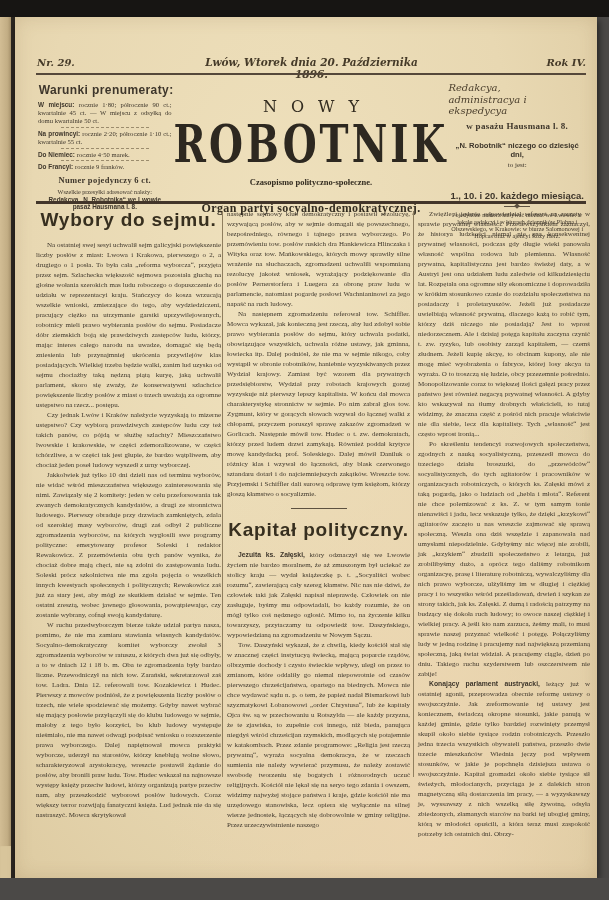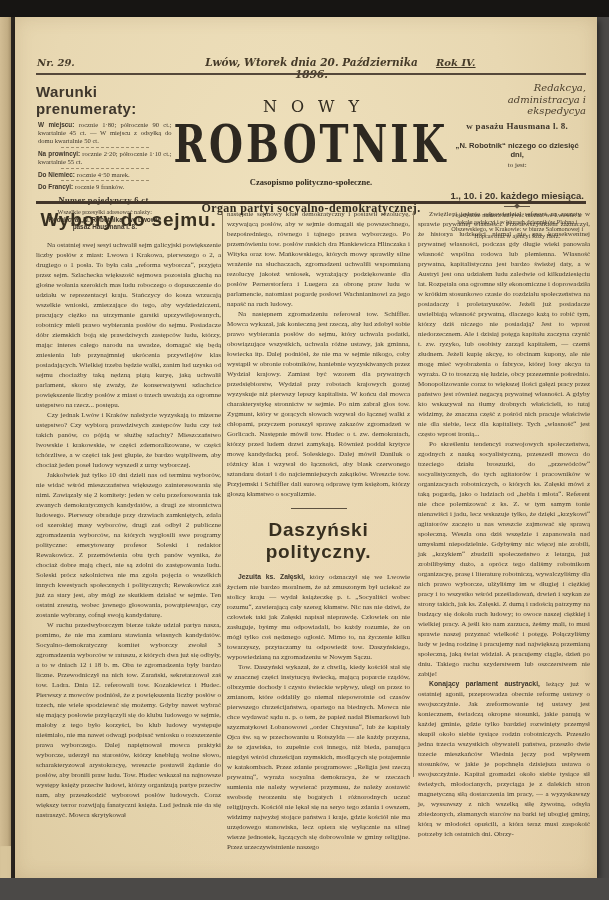--- a/index.html
+++ b/index.html
@@ -25,40 +25,40 @@
     background:
       radial-gradient(ellipse at 70% 90%, rgba(236,213,176,.9) 0%, rgba(236,213,176,0) 45%),
       radial-gradient(ellipse at 45% 30%, var(--paper-hi) 0%, var(--paper) 55%, var(--paper-lo) 100%);
     box-shadow:2px 3px 7px rgba(0,0,0,.55), inset 0 0 18px rgba(120,90,50,.18);
   }
   
   .issue-row{position:absolute;left:22px;right:11px;top:39px;display:flex;align-items:baseline;
     font-family:"DejaVu Serif", serif;font-style:italic;font-weight:700;color:#453a28;gap:12px;}
   .issue-no{font-size:10px;width:150px;}
   .dateline{font-size:10.5px;flex:1;text-align:center;}
-  .year-label{font-size:10px;width:150px;text-decoration:underline;}
+  .year-label{font-size:10px;width:150px;text-align:right;}
   .head-rule{position:absolute;left:21px;right:11px;top:56px;height:2px;background:var(--rule);}
   
   .mast{position:absolute;left:21px;right:11px;top:61px;height:121px;display:flex;}
   .mast-left{width:162px;padding-top:5px;}
   .mast-center{flex:1;text-align:center;color:var(--ink-dark);}
   .mast-right{width:162px;padding-top:4px;}
-  .lb-title{font-weight:700;font-size:15px;text-align:left;letter-spacing:.4px;margin-bottom:4px;font-family:"Liberation Sans",sans-serif;}
+  .lb-title{font-weight:700;font-size:12px;text-align:right;letter-spacing:.4px;margin-bottom:4px;font-family:"Liberation Sans",sans-serif;}
   .lb-entry{font-size:6.6px;line-height:7.9px;text-align:justify;margin:0 2px 1px 2px;}
   .lb-entry b{font-family:"Liberation Sans",sans-serif;font-size:6.4px;}
   .lb-sep{border:0;border-top:1px dashed rgba(90,75,50,.55);width:64%;margin:2px auto;}
   .lb-single{font-weight:700;font-size:8.5px;text-align:center;margin:4px 0 3px;letter-spacing:.3px;}
   .lb-note{font-size:6.2px;line-height:7.2px;text-align:center;margin-top:2px;}
   .lb-addr{font-family:"Liberation Sans",sans-serif;font-weight:700;font-size:6.4px;line-height:7.6px;text-align:center;}
   .m-nowy{font-family:"DejaVu Serif",serif;font-size:16px;font-weight:500;letter-spacing:14px;padding-left:14px;margin-top:19px;}
   .m-robotnik{font-family:"DejaVu Serif",serif;font-weight:700;font-size:39px;line-height:42px;
     letter-spacing:3px;transform:scaleY(1.32);transform-origin:50% 60%;margin-top:8px;color:#2d2820;}
   .m-sub1{font-weight:700;font-size:8.5px;margin-top:11px;}
   .m-sub2{font-weight:700;font-size:12px;letter-spacing:.4px;margin-top:14px;}
-  .rb-it{font-family:"DejaVu Serif",serif;font-style:italic;font-size:10px;line-height:11.5px;text-align:right;color:#4a3e2c;}
+  .rb-it{font-family:"DejaVu Serif",serif;font-style:italic;font-size:10px;line-height:11.5px;text-align:left;color:#4a3e2c;}
   .rb-bold{font-weight:700;font-size:9px;text-align:center;margin-top:4px;letter-spacing:.3px;}
   .rb-freq{font-family:"Liberation Sans",sans-serif;font-weight:700;font-size:7.6px;text-align:center;margin-top:10px;}
   .rb-tojest{font-size:7px;text-align:center;margin-top:2px;}
   .rb-sched{font-family:"Liberation Sans",sans-serif;font-weight:700;font-size:9.5px;text-align:center;margin-top:21px;}
   .rb-orn{width:26px;height:1px;background:#5d5140;margin:5px auto 4px;position:relative;}
   .rb-orn::after{content:"";position:absolute;left:11px;top:-2px;width:4px;height:4px;background:#5d5140;transform:rotate(45deg);}
   .rb-note{font-size:6.2px;line-height:7.3px;text-align:center;margin-top:2px;}
   .thick-rule{position:absolute;left:21px;right:11px;top:184px;height:3px;background:#43362a;}
   
   .col{position:absolute;top:192px;}
@@ -136,21 +136,21 @@
       <p class="para">Na ostatniej swej sesyi uchwalił sejm galicyjski powiększenie liczby posłów z miast: Lwowa i Krakowa, pierwszego o 2, a drugiego o 1 posła. To była cała „reforma wyborcza“, przyjęta przez sejm. Szlachecka większość sejmowa pozostała głuchą na głośne wołania szerokich mas ludu roboczego o dopuszczenie do udziału w reprezentacyi kraju. Stańczycy do kosza wrzucają wszelkie wnioski, zmierzające do tego, aby wydziedziczeni, pracujący ciężko na utrzymanie garstki uprzywilejowanych, robotnicy mieli prawo wybierania posłów do sejmu. Posiadacze dóbr ziemskich boją się prawdziwych zastępców ludu, którzy, mając interes całego narodu na uwadze, domagać się będą zniesienia lub przynajmniej ukrócenia przywilejów klas posiadających. Wielkiej trzeba będzie walki, zanim lud uzyska od sejmu chociażby taką nędzną piątą kuryę, jaką uchwalił parlament, skoro się zważy, że konserwatywni szlachcice powiększenie liczby posłów z miast o trzech uważają za ogromne ustępstwo na rzecz... postępu.</p>
       <p class="para">Czy jednak Lwów i Kraków należycie wyzyskają to mizerne ustępstwo? Czy wybiorą prawdziwych zastępców ludu czy też takich panów, co pójdą w służbę szlachty? Mieszczaństwo lwowskie i krakowskie, w części zdemoralizowane, w części tchórzliwe, a w części tak jest głupie, że bardzo wątpliwem, aby chociaż jeden poseł ludowy wyszedł z urny wyborczej.</p>
       <p class="para">Jakkolwiek już tylko 10 dni dzieli nas od terminu wyborów, nie widać wśród mieszczaństwa większego zainteresowania się nimi. Zawiązały się 2 komitety: jeden w celu przeforsowania tak zwanych demokratycznych kandydatów, a drugi ze stronnictwa ludowego. Pierwszy obraduje przy drzwiach zamkniętych, zdala od szerokiej masy wyborców, drugi zaś odbył 2 publiczne zgromadzenia wyborców, na których wygłosili swe programy polityczne: emerytowany profesor Soleski i redaktor Rewakowicz. Z przemówienia obu tych panów wynika, że chociaż dobre mają chęci, nie są zdolni do zastępowania ludu. Soleski prócz szkolnictwa nie ma zgoła pojęcia o wszelkich innych kwestyach społecznych i politycznych; Rewakowicz zaś już za stary jest, aby mógł ze skutkiem działać w sejmie. Ten ostatni zresztą, wobec jawnego głosowania, powątpiewając, czy zostanie wybrany, cofnął swoją kandydaturę.</p>
       <p class="para">W ruchu przedwyborczym bierze także udział partya nasza, pomimo, że nie ma zamiaru stawiania własnych kandydatów. Socyalno-demokratyczny komitet wyborczy zwołał 3 zgromadzenia wyborców w ratuszu, z których dwa już się odbyły, a to w dniach 12 i 18 b. m. Oba te zgromadzenia były bardzo liczne. Przewodniczył na nich tow. Zarański, sekretarzował zaś tow. Ladra. Dnia 12. referowali tow. Kozakiewicz i Hudec. Pierwszy z mowców podniósł, że z powiększenia liczby posłów o trzech, nie wiele spodziewać się możemy. Gdyby nawet wybrać się mający posłowie przyłączyli się do klubu ludowego w sejmie, małoby z tego było korzyści, bo klub ludowy występuje nieśmiało, nie ma nawet odwagi podpisać wniosku o rozszerzenie prawa wyborczego. Dalej napiętnował mowca praktyki wyborcze, uderzył na starostów, którzy kneblują wolne słowo, scharakteryzował arystokracyę, wreszcie postawił żądanie do posłów, aby bronili praw ludu. Tow. Hudec wskazał na najnowsze występy księży przeciw ludowi, którzy organizują partye przeciw nam, aby przeszkodzić wyborowi posłów ludowych. Coraz większy terror rozwijają fanatyczni księża. Lud jednak nie da się nastraszyć. Mowca skrytykował</p>
     </div>
   <div class="vline vline-1"></div>
   <div class="col col-2">
       <p class="para noindent">następnie sejmowy klub demokratyczny i postawił rezolucyę, wzywającą posłów, aby w sejmie domagali się powszechnego, bezpośredniego, równego i tajnego prawa wyborczego. Po przemówieniu tow. posłów ruskich dra Hankiewicza Hlinczaka i Wityka oraz tow. Mańkowskiego, których mowy sprawiły silne wrażenie na słuchaczach, zgromadzeni uchwalili wspomnianą rezolucyę jakoteż wniosek, wyrażający podziękowanie dla posłów Pernerstorfera i Luegera za obronę praw ludu w parlamencie, natomiast pogardę posłowi Wachnianinowi za jego napaść na ruch ludowy.</p>
       <p class="para">Na następnem zgromadzeniu referował tow. Schiffler. Mowca wykazał, jak konieczną jest rzeczą, aby lud zdobył sobie prawo wybierania posłów do sejmu, który uchwala podatki, obowiązujące wszystkich, uchwala różne ustawy, jak gminna, łowiecka itp. Dalej podniósł, że nie ma w sejmie nikogo, coby wystąpił w obronie robotników, haniebnie wyzyskiwanych przez Wydział krajowy. Zamiast być wzorem dla prywatnych przedsiębiorstw, Wydział przy robotach krajowych gorzej wyzyskuje niż pierwszy lepszy kapitalista. W końcu dał mowca charakterystykę stronnictw w sejmie. Po nim zabrał głos tow. Zygmunt, który w gorących słowach wzywał do łącznej walki z chłopami, przyczem poruszył sprawę zakazów zgromadzeń w Gorlicach. Następnie mówił tow. Hudec o t. zw. demokratach, którzy przed ludem drzwi zamykają. Również poddał krytyce mowę kandydacką prof. Soleskiego. Dalej mówił Daniluk o różnicy klas i wzywał do łączności, aby blask czerwonego sztandaru dotarł i do najciemniejszych zakątków. Wreszcie tow. Przyjemski i Schiffler dali surową odprawę tym księżom, którzy głoszą kłamstwo o socyalizmie.</p>
       <div class="sec-divider"></div>
-      <div class="art-heading">Daszyński polityczny.</div>
+      <div class="art-heading">Kapitał polityczny.</div>
       <p class="para"><strong>Jezuita ks. Załęski,</strong> który odznaczył się we Lwowie życiem nie bardzo moralnem, że aż zmuszonym był uciekać ze stolicy kraju — wydał książeczkę p. t. „Socyaliści wobec rozumu“, zawierającą cały szereg kłamstw. Nic nas nie dziwi, że człowiek taki jak Załęski napisał nieprawdę. Człowiek on nie zasługuje, byśmy mu odpowiadali, bo każdy rozumie, że on mógł tylko coś nędznego ogłosić. Mimo to, na życzenie kilku towarzyszy, przytaczamy tu odpowiedź tow. Daszyńskiego, wypowiedzianą na zgromadzeniu w Nowym Sączu.</p>
       <p class="para">Tow. Daszyński wykazał, że z chwilą, kiedy kościół stał się w znacznej części instytucyą świecką, mającą poparcie rządów, olbrzymie dochody i czysto świeckie wpływy, uległ on przez to zmianom, które oddaliły go niemal niepowrotnie od czasów pierwszego chrześcijaństwa, opartego na biednych. Mowca nie chce wydawać sądu n. p. o tem, że papież nadał Bismarkowi lub szyzmatykowi Łobanowowi „order Chrystusa“, lub że kapitały Ojca św. są w przechowaniu u Rotszylda — ale każdy przyzna, że te zjawiska, to zupełnie coś innego, niż bieda, panująca niegdyś wśród chrześcijan rzymskich, modlących się potajemnie w katakombach. Przez zdanie programowe: „Religia jest rzeczą prywatną“, wyraża socyalna demokracya, że w rzeczach sumienia nie należy wywierać przymusu, że należy zostawić swobodę tworzeniu się bogatych i różnorodnych uczuć religijnych. Kościół nie lękał się na seryo tego zdania i owszem, widzimy najwyżej stojące państwa i kraje, gdzie kościół nie ma urzędowego stanowiska, lecz opiera się wyłącznie na silnej wierze jednostek, łączących się dobrowolnie w gminy religijne. Przez urzeczywistnienie naszego</p>
     </div>
   <div class="vline vline-2"></div>
   <div class="col col-3">
       <p class="para">Zwięźle i jędrnie odpowiedział referent na zarzuty w sprawie prywatnej własności. Przedewszystkiem zaznaczył, że historya ludzkości niemal nie zna konsekwentnej prywatnej własności, podczas gdy długie wieki panowała własność wspólna rodowa lub plemienna. Własność prywatna, kapitalistyczna jest bardzo świeżej daty, a w Austryi jest ona udziałem ludu zaledwie od kilkudziesięciu lat. Rozpętała ona ogromne siły ekonomiczne i doprowadziła w krótkim stosunkowo czasie do rozdziału społeczeństwa na posiadaczy i proletaryuszów. Jeżeli już posiadacze uwielbiają własność prywatną, dlaczego każą to robić tym, którzy dziś niczego nie posiadają? Jest to wprost niedorzecznem. Ale i dzisiaj potęga kapitału zaczyna czynić t. zw. ryzyko, lub osobisty zarząd kapitałem, — czemś złudnem. Jeżeli kupię akcyę, to obcinam kupony, ale nie mogę mieć wyobrażenia o fabryce, której losy akcya ta wyraża. O to troszczą się ludzie, obcy przezemnie pośrednio. Monopolizowanie coraz to większej ilości gałęzi pracy przez państwo jest również negacyą prywatnej własności. A gdyby kto wskazywał na tłumy drobnych właścicieli, to tutaj widzimy, że znaczna część z pośród nich pracuje właściwie nie dla siebie, lecz dla kapitalisty. Tych „własność“ jest często wprost ironią...</p>
       <p class="para">Po skreśleniu tendencyi rozwojowych społeczeństwa, zgodnych z nauką socyalistyczną, przeszedł mowca do trzeciego działu broszurki, do „przewódców“ socyalistycznych, do tych agitatorów i pracowników w organizacyach robotniczych, o których ks. Załęski mówi z taką pogardą, jako o ludziach od „hebla i młota“. Referent nie chce polemizować z ks. Z. w tym samym tonie nienawiści i jadu, lecz wskazuje tylko, że dzięki „krzykowi“ agitatorów zaczęto u nas wreszcie zajmować się sprawą społeczną. Weszła ona dziś wszędzie i zapanowała nad umysłami niepodzielnie. Gdybyśmy nic więcej nie zrobili, jak „krzykiem“ zbudzili społeczeństwo z letargu, już zrobilibyśmy dużo, a oprócz tego daliśmy robotnikom organizacyę, prasę i literaturę robotniczą, wywalczyliśmy dla nich prawo wyborcze, ulżyliśmy im w długiej i ciężkiej pracy i to wszystko wśród prześladowań, drwień i szykan ze strony takich, jak ks. Załęski. Z dumą i radością patrzymy na budzący się dokoła ruch ludowy; to owoce naszej ciężkiej i wielkiej pracy. A jeśli kto nam zarzuca, żeśmy mali, to musi sprawie naszej przyznać wielkość i potęgę. Połączyliśmy ludy w jedną rodzinę i pracujemy nad największą przemianą społeczną, jaką świat widział. A pracujemy ciągle, dzień po dniu. Takiego ruchu szyderstwem lub oszczerstwem nie zabije!</p>
       <p class="para"><strong>Konający parlament austryacki,</strong> leżący już w ostatniej agonii, przeprowadza obecnie reformę ustawy o swojszczyźnie. Jak zreformowanie tej ustawy jest koniecznem, świadczą okropne stosunki, jakie panują w każdej gminie, gdzie tylko bardziej rozwinięty przemysł skupił około siebie tysiące rodzin robotniczych. Przeszło jedna trzecia wszystkich obywateli państwa, przeszło dwie trzecie mieszkańców Wiednia jęczy pod wpływem stosunków, w jakie je popchnęła dzisiejsza ustawa o swojszczyźnie. Kapitał gromadzi około siebie tysiące sił świeżych, młodocianych, przyciąga je z dalekich stron magnetyczną siłą dostarczenia im pracy, — a wyzyskawszy je, wyssawszy z nich wszelką siłę żywotną, odsyła zbiedzonych, złamanych starców na barki tej ubogiej gminy, którą w młodości opuścili, a która teraz musi zaspokoić potrzeby ich ostatnich dni. Obrzy-</p>
     </div>
 

